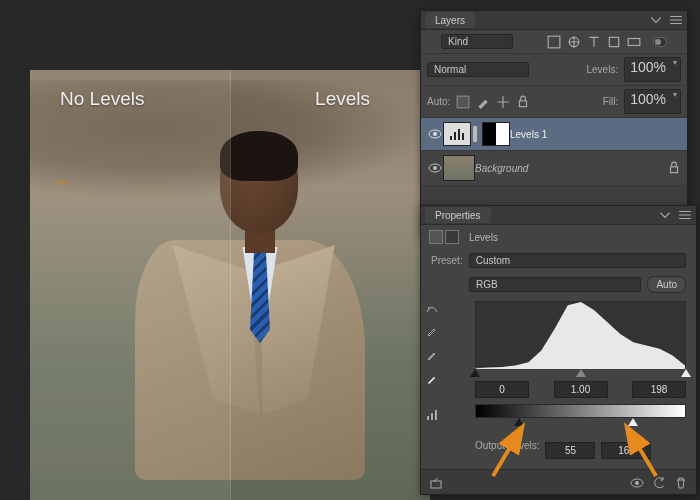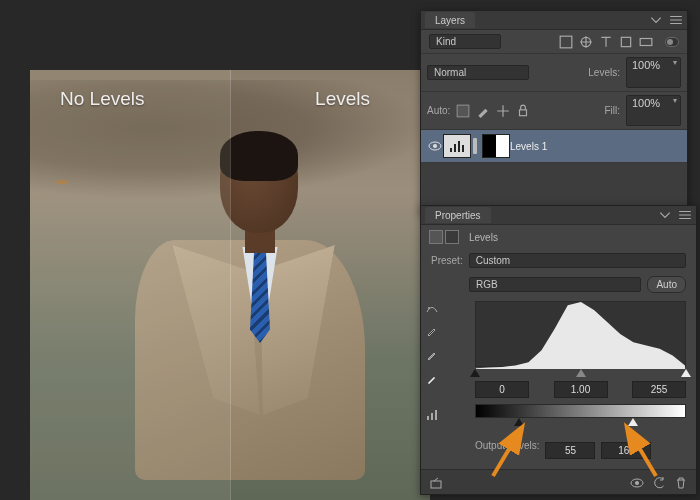--- a/index.html
+++ b/index.html
@@ -121,21 +121,21 @@
     display: inline-flex; align-items: center; justify-content: center;
     width: 14px; height: 14px;
     color: #b8b8b8;
   }
   .icon svg { width: 100%; height: 100%; }
 
   
   #layers-panel { left: 420px; top: 10px; width: 266px; }
   .layers-toolbar1 {
     display: flex; align-items: center; gap: 6px;
-    padding: 4px 8px;
+    padding: 4px 20px;
     border-bottom: 1px solid #353535;
   }
   .select {
     background: #333;
     border: 1px solid #262626;
     color: #c8c8c8;
     font-size: 10px;
     padding: 1px 16px 1px 6px;
     border-radius: 2px;
     position: relative;
@@ -153,21 +153,21 @@
     background-repeat: no-repeat;
   }
   .row2 {
     display: flex; align-items: center; gap: 6px;
     padding: 3px 6px;
     border-bottom: 1px solid #353535;
   }
   .label { color: #a8a8a8; }
   .valbox {
     background: #333; border: 1px solid #262626; color: #d0d0d0;
-    padding: 1px 14px 16px 5px; border-radius: 2px; font-size: 11px;
+    padding: 1px 14px 6px 5px; border-radius: 2px; font-size: 14px;
     position: relative; min-width: 34px; text-align: left;
   }
   .valbox::after {
     content: "▾"; position: absolute; right: 3px; top: 0; font-size: 8px; color: #999;
   }
   .tiny-icons { display: flex; gap: 6px; margin-left: auto; }
   .layer-row {
     display: flex; align-items: center; gap: 0;
     padding: 4px 6px;
     border-bottom: 1px solid #383838;
@@ -406,20 +406,37 @@
             <rect x="11" y="3" width="2" height="11" fill="#222"></rect>
             <rect x="15" y="7" width="2" height="7" fill="#222"></rect>
           </svg>
       </div>
       <div class="link-bar"></div>
       <div class="mask"></div>
     </div>
     <span class="layer-name">Levels 1</span>
   </div>
 
+  <div class="layer-row">
+    <span class="icon eye">
+        <svg viewBox="0 0 16 16">
+          <ellipse cx="8" cy="8" rx="6" ry="4" fill="none" stroke="#bbb"></ellipse>
+          <circle cx="8" cy="8" r="2" fill="#bbb"></circle>
+        </svg>
+      </span>
+    <div class="layer-thumb" style="background:linear-gradient(180deg,#8b7d6b,#6d7565)"></div>
+    <span class="layer-name" style="font-style:italic">Background</span>
+    <span style="flex:1"></span>
+    <span class="icon">
+        <svg viewBox="0 0 12 12">
+          <rect x="3" y="5" width="6" height="5" fill="none" stroke="#aaa"></rect>
+          <path d="M4 5V3a2 2 0 014 0v2" fill="none" stroke="#aaa"></path>
+        </svg>
+      </span>
+  </div>
 
   <div class="layers-spacer"></div>
 </div>
 
 <div id="props-panel" class="panel">
   <div class="panel-header">
     <span class="tab">Properties</span>
     <div class="panel-close-row">
       <span class="icon">
           <svg viewBox="0 0 12 12">
@@ -494,21 +511,21 @@
       </svg>
   </div>
   <div class="tri-row">
     <div class="tri black" style="left:-5px"></div>
     <div class="tri gray" style="left:calc(50% - 5px)"></div>
     <div class="tri white" style="right:-5px"></div>
   </div>
   <div class="input-levels-row">
     <span class="numbox">0</span>
     <span class="numbox">1.00</span>
-    <span class="numbox">255</span>
+    <span class="numbox">198</span>
   </div>
 
   <div class="grad-bar"></div>
   <div class="out-tri-row">
     <div class="tri black" id="out-black" style="left: calc(21% - 5px);"></div>
     <div class="tri white" id="out-white" style="left: calc(75% - 5px);"></div>
   </div>
   <div class="output-row">
     <span class="label">Output Levels:</span>
     <span class="numbox">55</span>

